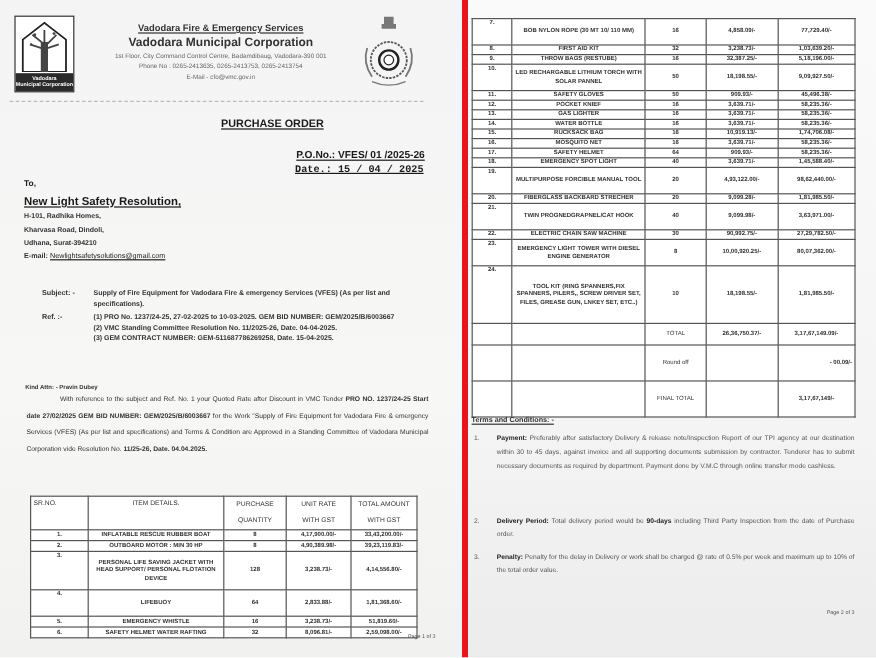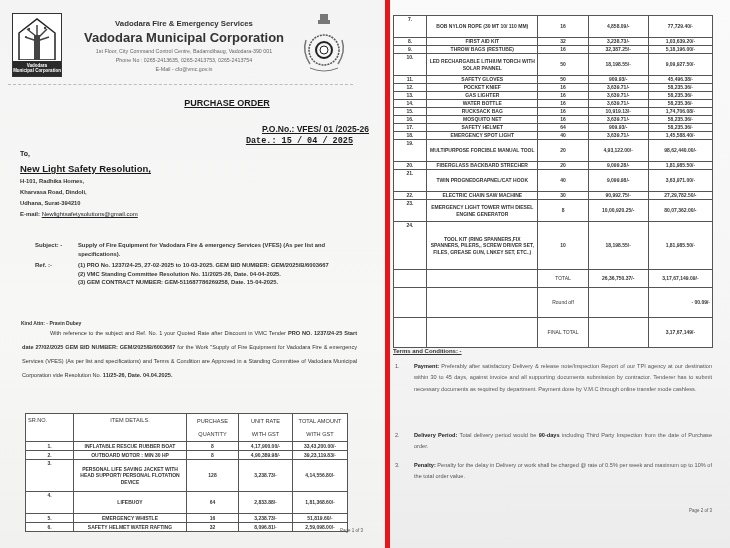--- a/index.html
+++ b/index.html
@@ -9,28 +9,28 @@
   .page { position: absolute; top: 0; height: 548px; overflow: hidden; }
   #page-left { left: 0; width: 385px; background: linear-gradient(180deg, #f4f4f4 0%, #f7f7f6 60%, #f1f1f0 100%); }
   #page-right { left: 390px; width: 340px; background: linear-gradient(180deg, #fafafa 0%, #f5f5f5 60%, #ececec 100%); }
   .divider { position: absolute; left: 385px; top: 0; width: 5px; height: 548px; background: #e8151b; }
 
   
   .lh-logo { position: absolute; left: 12px; top: 13px; width: 50px; height: 64px; border: 1px solid #333; background: #fff; }
   .lh-logo .tree { position: absolute; left: 4px; top: 3px; width: 40px; height: 43px; }
   .lh-logo .cap { position: absolute; left: 0; bottom: 0; width: 100%; height: 15px; background: #2a2a2a; color: #fff; font-size: 4.5px; line-height: 5px; text-align: center; padding-top: 2px; font-weight: bold; }
   .lh-text { position: absolute; left: 64px; top: 19px; width: 240px; text-align: center; }
-  .lh-org1 { font-size: 7.8px; font-weight: bold; color: #333; }
-  .lh-org2 { font-size: 13px; font-weight: bold; color: #333; margin-top: 2px; }
+  .lh-org1 { font-size: 7.8px; font-weight: bold; color: #333; text-decoration: underline; }
+  .lh-org2 { font-size: 10px; font-weight: bold; color: #333; margin-top: 2px; }
   .lh-small { font-size: 5.3px; color: #666; margin-top: 3px; }
   .lh-emblem { position: absolute; left: 300px; top: 10px; width: 48px; height: 66px; }
   .lh-rule { position: absolute; left: 8px; top: 84px; width: 345px; border-top: 1px dashed #bbb; }
 
   .po-title { position: absolute; left: 0; width: 454px; top: 98px; text-align: center; font-size: 9px; font-weight: bold; text-decoration: underline; }
-  .po-no { position: absolute; right: 16px; top: 124px; font-size: 8.5px; font-weight: bold; text-decoration: underline; text-align: right; }
+  .po-no { position: absolute; right: 31px; top: 124px; font-size: 8.5px; font-weight: bold; text-decoration: underline; text-align: right; }
   .po-date { position: absolute; right: 32px; top: 136px; font-size: 8.5px; font-weight: bold; text-decoration: underline; text-align: right; font-family: Liberation Mono, monospace; }
 
   .to { position: absolute; left: 20px; top: 150px; font-size: 7px; font-weight: bold; }
   .vendor { position: absolute; left: 20px; top: 163px; font-size: 9.5px; font-weight: bold; text-decoration: underline; }
   .addr { position: absolute; left: 20px; font-size: 5.8px; font-weight: bold; color: #333; }
   .email { position: absolute; left: 20px; top: 211px; font-size: 6px; color: #333; font-weight: bold; }
   .email a { color: #222; text-decoration: underline; font-weight: normal; }
 
   .subj-label { position: absolute; left: 35px; font-size: 6px; font-weight: bold; color: #333; }
   .subj-text { position: absolute; left: 78px; width: 280px; font-size: 5.8px; line-height: 8.5px; color: #333; font-weight: bold; }

